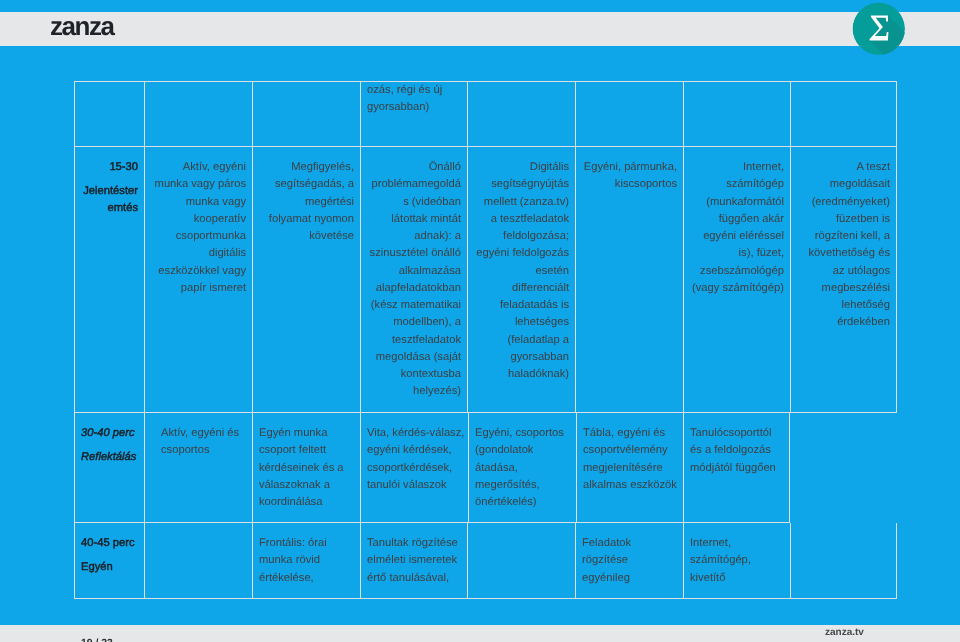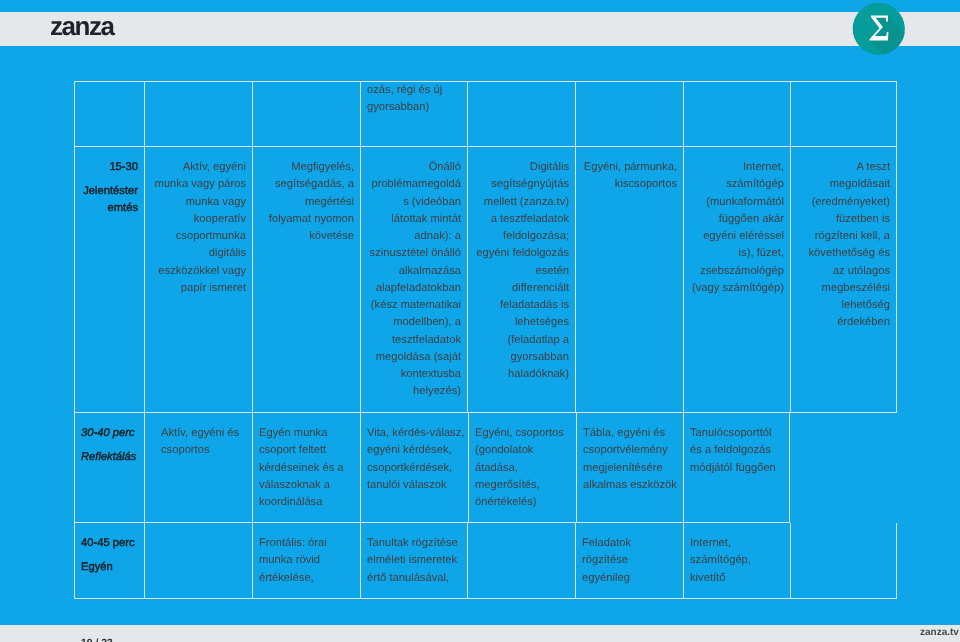--- a/index.html
+++ b/index.html
@@ -37,21 +37,21 @@
   .row .cell { border-bottom:1px solid #dce0e3; }
   .cell .ln { white-space:pre; }
   .cell p, .brand, .pageno, .foothost { will-change:transform; }
   .cell.clip > p { margin-top:-0.4px; }
   .cell p + p { margin-top:7px; }
   .k { font-weight:400; color:#1c1e21; -webkit-text-stroke:0.44px #1c1e21; }
 
   
   .footbar { position:absolute; left:0; top:625px; width:960px; height:17px; background:#e6e7e9; }
   .pageno  { position:absolute; left:80.5px; top:637px; font-size:10.4px; font-weight:bold; color:#2b2d30; line-height:14px; }
-  .foothost{ position:absolute; left:920px; top:625.5px; font-size:10px; font-weight:bold; color:#44474b; line-height:14px; }
+  .foothost{ position:absolute; left:825px; top:625.5px; font-size:10px; font-weight:bold; color:#44474b; line-height:14px; }
 </style>
 </head>
 <body>
 
 <div class="page">
 
   <div class="topbar"></div>
   <div class="brand">zanza</div>
 
   <svg class="logo" viewBox="0 0 106 106">

